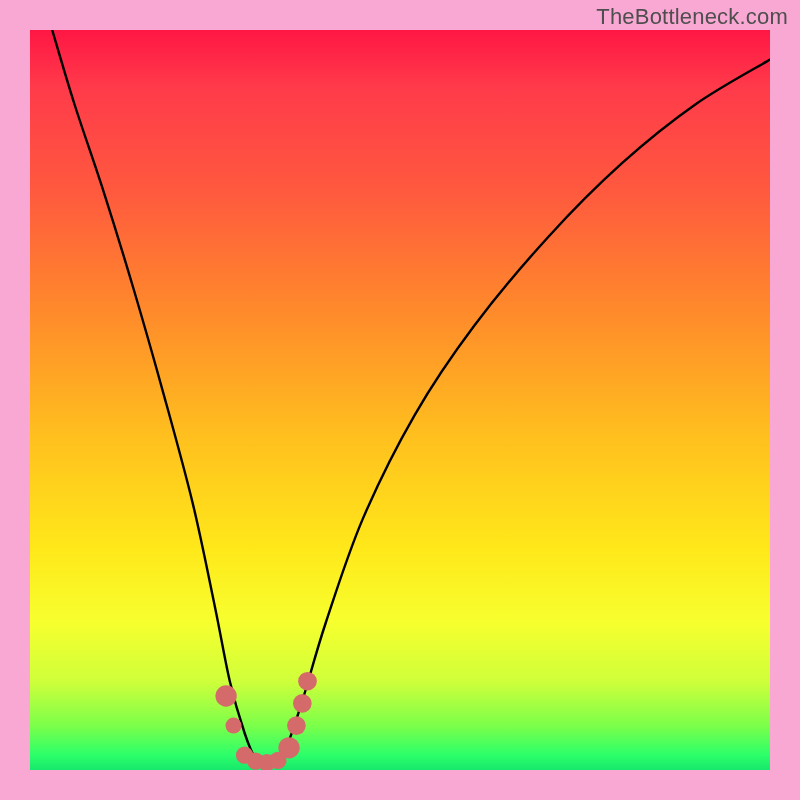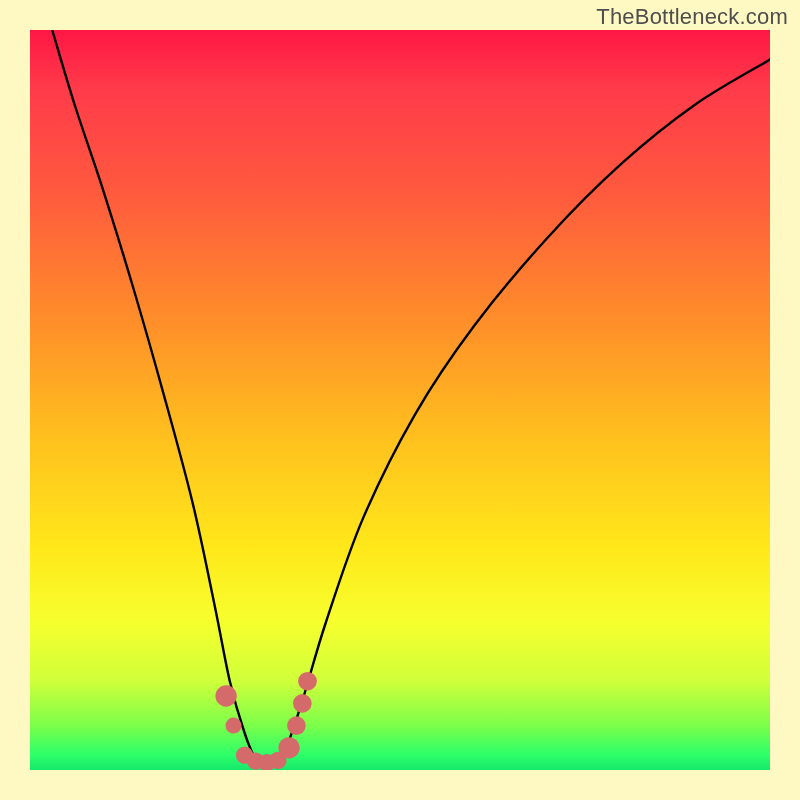--- a/index.html
+++ b/index.html
@@ -8,21 +8,21 @@
     width: 800px;
     height: 800px;
     background: #000;
     font-family: Arial, Helvetica, sans-serif;
     overflow: hidden;
   }
   .frame {
     position: absolute;
     left: 0; top: 0;
     width: 800px; height: 800px;
-    background: #fef9c3;
+    background: #f9a8d4;
     text-align: center;
   }
   .plot-area {
     position: absolute;
     left: 30px;
     top: 30px;
     width: 740px;
     height: 740px;
     
     background: linear-gradient(

